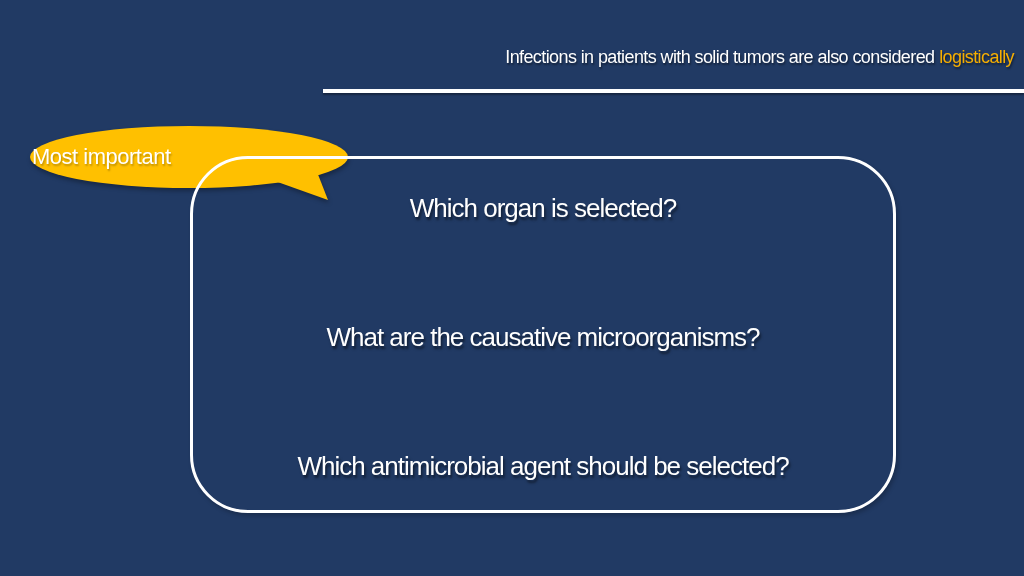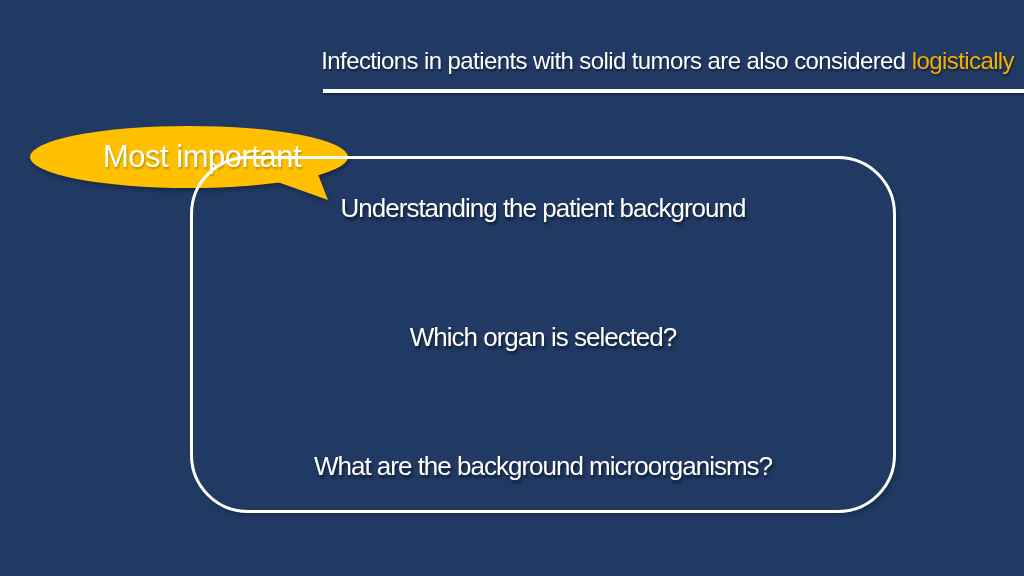--- a/index.html
+++ b/index.html
@@ -21,21 +21,21 @@
     background: var(--bg);
     overflow: hidden;
   }
 
   
   .title-row {
     position: absolute;
     top: 47px;
     right: 10px;
     white-space: nowrap;
-    font-size: 24px;
+    font-size: 18px;
     letter-spacing: -0.6px;
     color: var(--text);
     text-shadow: 1px 1.5px 2px rgba(0,0,0,0.45);
   }
   .title-highlight {
     color: var(--gold-text);
     margin-left: 0.26em;
   }
 
   
@@ -59,25 +59,24 @@
   }
   .callout svg {
     position: absolute;
     left: 0;
     top: 0;
     overflow: visible;
     filter: drop-shadow(1px 3px 2px rgba(0,0,0,0.30));
   }
   .callout-label {
     position: absolute;
-    left: 12px;
+    left: 4px;
     top: 17px;
     width: 324px;
-    text-align: center;
-    font-size: 31px;
+    font-size: 22px;
     letter-spacing: -0.5px;
     line-height: 38px;
     color: var(--text);
     text-shadow: 1px 2px 2px rgba(0,0,0,0.25);
   }
 
   
   .question-box {
     position: absolute;
     left: 190px;
@@ -114,18 +113,18 @@
 
   <div class="callout">
     <svg width="324" height="92" viewBox="0 0 324 92">
       <polygon points="230,54 300,79 282,33" fill="#ffc000" class="callout-shape"></polygon>
       <ellipse cx="161" cy="36" rx="159" ry="31" fill="#ffc000" class="callout-shape"></ellipse>
     </svg>
     <div class="callout-label">Most important</div>
   </div>
 
   <ul class="question-box">
-    <li class="question">Understanding the patient background</li>
     <li class="question">Which organ is selected?</li>
-    <li class="question">What are the background microorganisms?</li>
+    <li class="question">What are the causative microorganisms?</li>
+    <li class="question">Which antimicrobial agent should be selected?</li>
   </ul>
 
 </div>
 
 </body></html>

